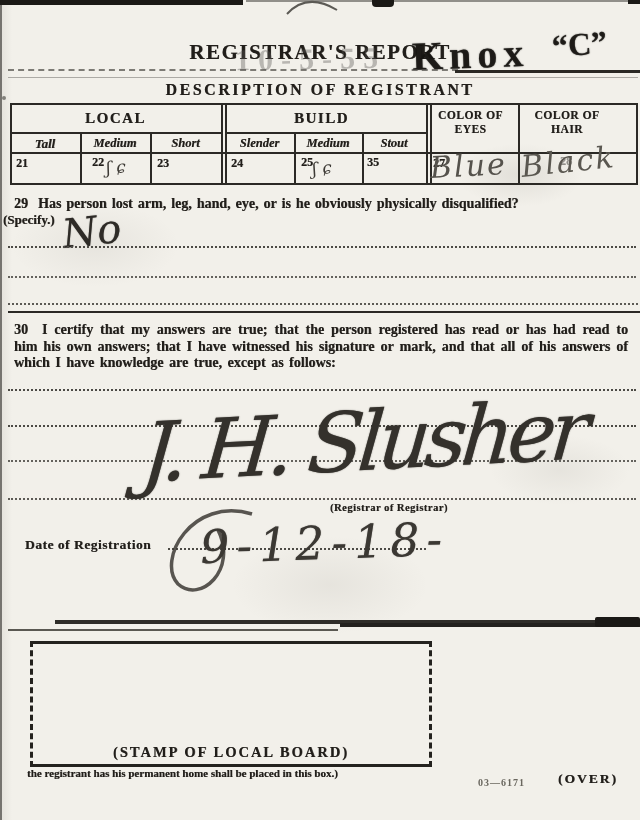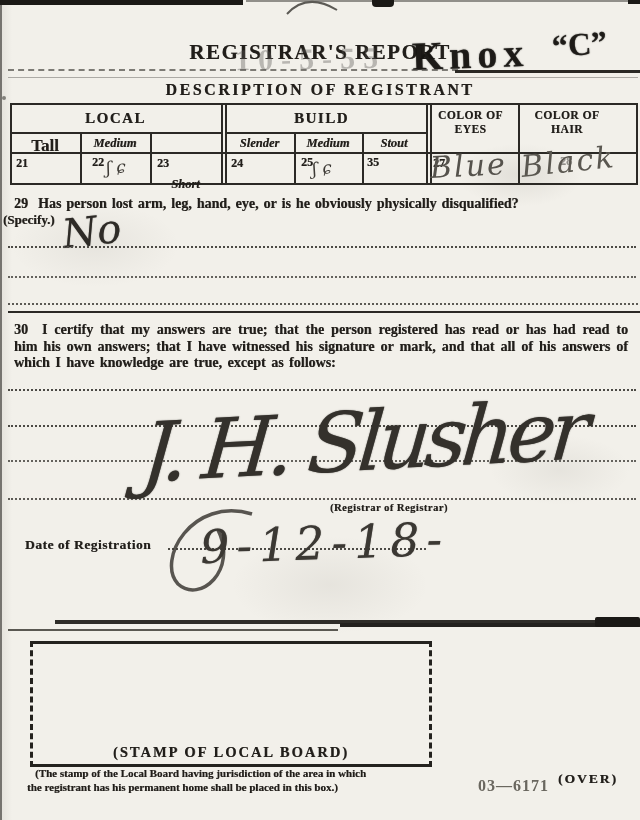--- a/index.html
+++ b/index.html
@@ -81,23 +81,23 @@
     <div class="vl" style="left:426px;top:103px;width:1.5px;height:82px;"></div>
     <div class="vl" style="left:430px;top:103px;width:1.5px;height:82px;"></div>
     <div class="vl" style="left:518px;top:103px;width:1.5px;height:82px;"></div>
     <div class="vl" style="left:636px;top:103px;width:1.5px;height:82px;"></div>
 
     <div class="printed ctr" style="left:10px;top:110px;width:211px;font-size:15px;letter-spacing:1.5px;">LOCAL</div>
     <div class="printed ctr" style="left:225px;top:110px;width:193px;font-size:15px;letter-spacing:1.5px;">BUILD</div>
     <div class="printed ctr" style="left:432px;top:108px;width:77px;font-size:11.5px;line-height:14px;letter-spacing:.5px;">COLOR OF EYES</div>
     <div class="printed ctr" style="left:522px;top:108px;width:90px;font-size:11.5px;line-height:14px;letter-spacing:.5px;">COLOR OF HAIR</div>
 
-    <div class="printed ctr" style="left:10px;top:136px;width:70px;font-size:17px;">Tall</div>
+    <div class="printed ctr" style="left:10px;top:136px;width:70px;font-size:13px;font-style:italic;">Tall</div>
     <div class="printed ctr" style="left:80px;top:136px;width:70px;font-size:12.5px;font-style:italic;">Medium</div>
-    <div class="printed ctr" style="left:150px;top:136px;width:71px;font-size:12.5px;font-style:italic;margin-top:41px;">Short</div>
+    <div class="printed ctr" style="left:150px;top:136px;width:71px;font-size:12.5px;font-style:italic;">Short</div>
     <div class="printed ctr" style="left:225px;top:136px;width:69px;font-size:12.5px;font-style:italic;">Slender</div>
     <div class="printed ctr" style="left:294px;top:136px;width:68px;font-size:12.5px;font-style:italic;">Medium</div>
     <div class="printed ctr" style="left:362px;top:136px;width:64px;font-size:12.5px;font-style:italic;">Stout</div>
 
     <div class="printed" style="left:16px;top:156px;font-size:12px;">21</div>
     <div class="printed" style="left:92px;top:155px;font-size:12px;">22</div>
     <div class="printed" style="left:157px;top:156px;font-size:12px;">23</div>
     <div class="printed" style="left:231px;top:156px;font-size:12px;">24</div>
     <div class="printed" style="left:301px;top:155px;font-size:12px;">25</div>
     <div class="printed" style="left:367px;top:155px;font-size:12px;">35</div>
@@ -143,19 +143,18 @@
   <div class="artifact" style="left:55px;top:620px;width:585px;height:4px;background:#2f2d29;"></div>
   <div class="artifact" style="left:340px;top:623px;width:300px;height:4px;background:#23211e;"></div>
   <div class="artifact" style="left:8px;top:629px;width:330px;height:2px;background:#5a5852;"></div>
   <div class="artifact" style="left:595px;top:617px;width:45px;height:10px;border-radius:2px;"></div>
 
   <div style="position:absolute;left:30px;top:641px;width:396px;height:120px;border:3px #24221e;border-style:solid dashed solid dashed;">
     <div class="printed ctr" style="left:0;bottom:3px;width:100%;font-size:14.5px;letter-spacing:2px;">(STAMP OF LOCAL BOARD)</div>
   </div>
 
   <div class="printed" style="left:27px;top:767px;width:430px;font-size:11px;line-height:13.5px;">
-    <span style="display:block;padding-left:8px;">(The stamp of the Local Board having jurisdiction of the area in which</span>
     <span style="display:block;">the registrant has his permanent home shall be placed in this box.)</span>
   </div>
-  <div class="printed" style="left:478px;top:777px;font-size:16px;letter-spacing:1px;color:#6a675f;text-shadow:none;">03—6171</div>
+  <div class="printed" style="left:478px;top:777px;font-size:10px;letter-spacing:1px;color:#6a675f;text-shadow:none;">03—6171</div>
   <div class="printed" style="left:558px;top:771px;font-size:13.5px;letter-spacing:2px;">(OVER)</div>
 
 </div>
 
 </body></html>

